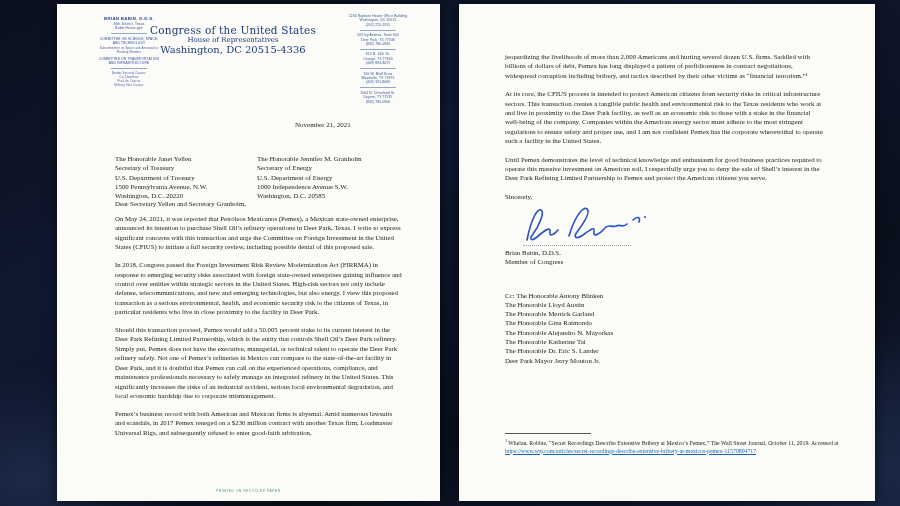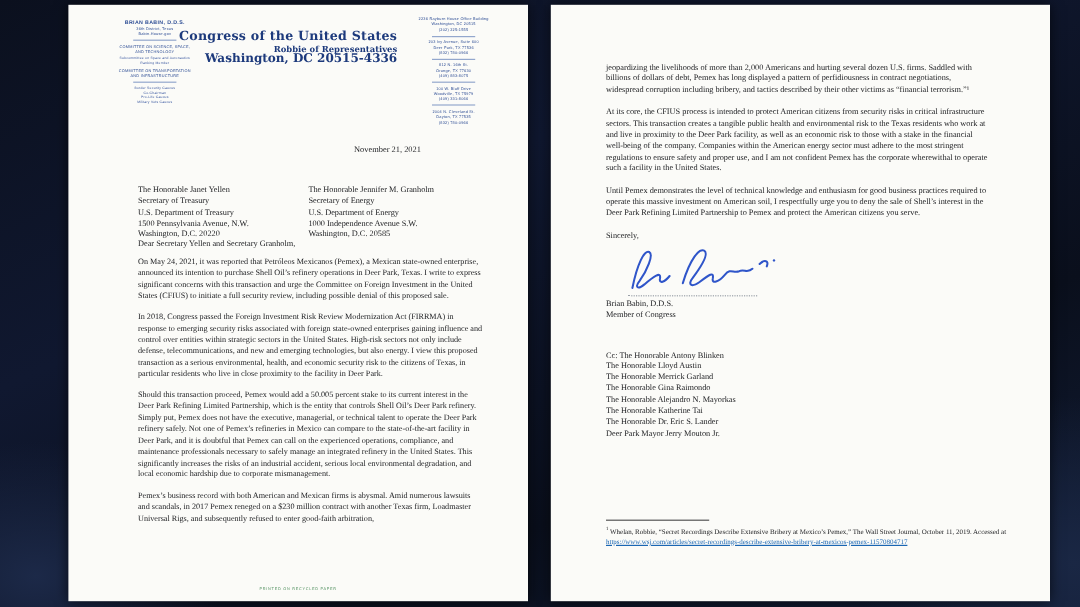--- a/index.html
+++ b/index.html
@@ -24,22 +24,22 @@
   .lh-left{
     position:absolute;left:10px;top:12px;width:124px;text-align:center;
     color:#2c4c94;font-family:"Liberation Sans", sans-serif;
     font-size:3.2px;line-height:4.4px;letter-spacing:.2px;
   }
   .lh-name{font-size:4.4px;font-weight:bold;letter-spacing:.3px;line-height:6px;}
   .lh-small{font-size:2.8px;line-height:4px;color:#3a58a0;}
   .lh-gap{height:3px;}
   .lh-div{width:36px;border-top:.6px solid #93a7cd;margin:2.5px auto;}
   .lh-center{
-    position:absolute;left:78px;top:20px;width:196px;text-align:right;
-    color:#1d3a7c;font-family:"DejaVu Serif", serif;font-weight:bold;
+    position:absolute;left:78px;top:20px;width:196px;text-align:center;
+    color:#1d3a7c;font-family:"DejaVu Serif", serif;font-weight:normal;
   }
   .lh-c1{font-size:10.5px;line-height:12px;letter-spacing:.2px;}
   .lh-c2{font-size:7px;line-height:9px;}
   .lh-c3{font-size:10px;line-height:9px;}
   .lh-right{
     position:absolute;right:6px;top:10px;width:112px;text-align:center;
     color:#2c4c94;font-family:"Liberation Sans", sans-serif;
     font-size:3.2px;line-height:4.4px;letter-spacing:.2px;
   }
 
@@ -92,21 +92,21 @@
       <div>AND INFRASTRUCTURE</div>
       <div class="lh-div"></div>
       <div class="lh-small">Border Security Caucus</div>
       <div class="lh-small">Co-Chairman</div>
       <div class="lh-small">Pro-Life Caucus</div>
       <div class="lh-small">Military Vets Caucus</div>
     </div>
 
     <div class="lh-center">
       <div class="lh-c1">Congress of the United States</div>
-      <div class="lh-c2">Robbie of Representatives</div>
+      <div class="lh-c2">House of Representatives</div>
       <div class="lh-c3">Washington, DC 20515-4336</div>
     </div>
 
     <div class="lh-right">
       <div>2236 Rayburn House Office Building</div>
       <div>Washington, DC 20515</div>
       <div>(202) 225-1555</div>
       <div class="lh-div"></div>
       <div>203 Ivy Avenue, Suite 600</div>
       <div>Deer Park, TX 77536</div>

